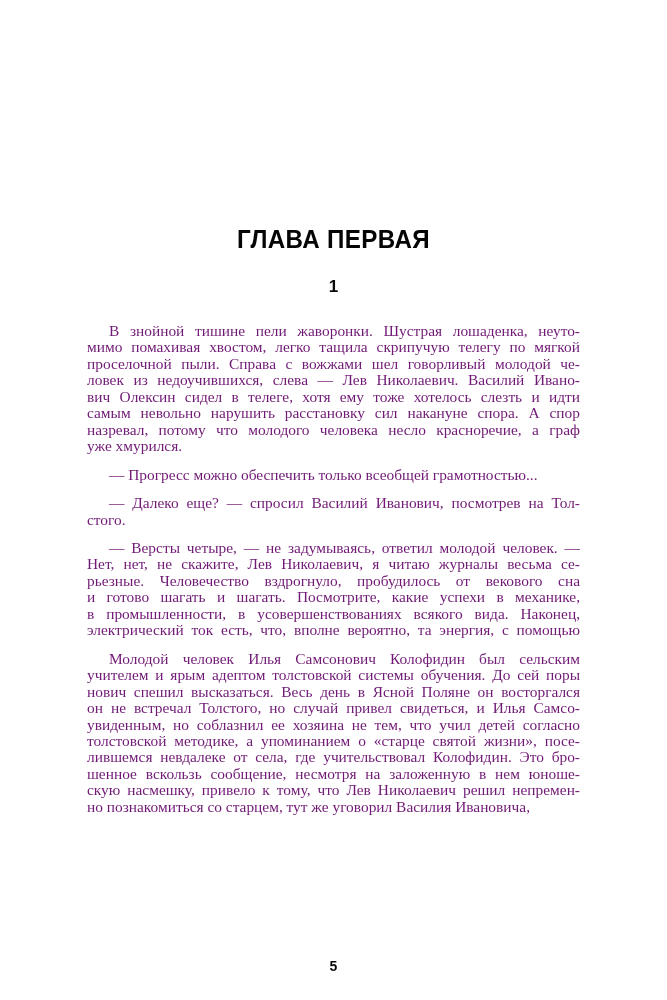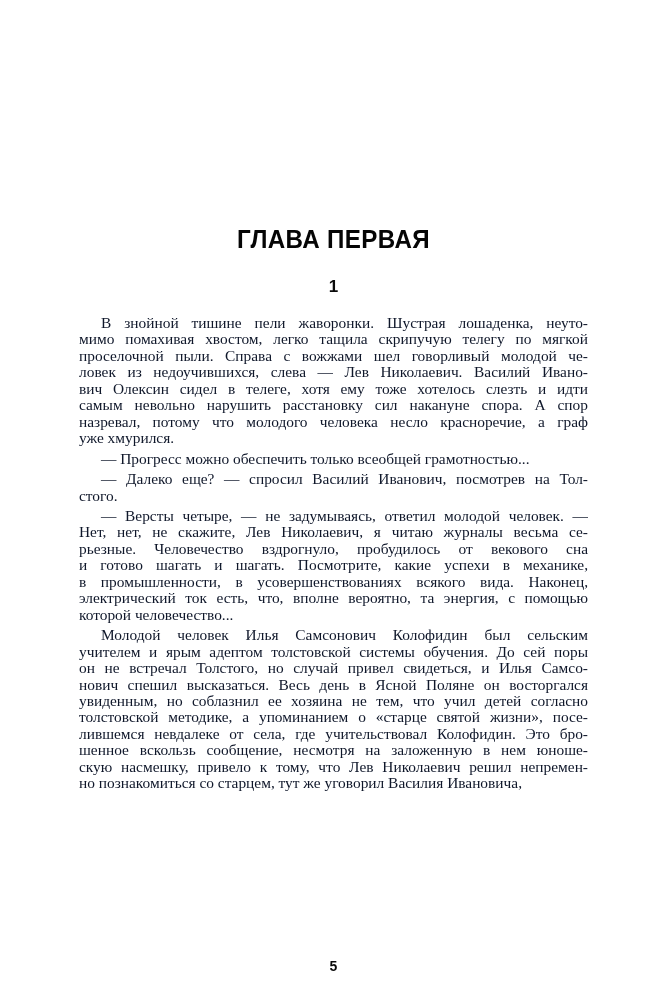--- a/index.html
+++ b/index.html
@@ -66,26 +66,26 @@
   }
 
   .body-text {
     position: absolute;
     left: 0;
     top: 311px;
     width: 517px;
   }
 
   .para {
-    margin: 4px;
+    margin: 12px;
     padding: 0;
     font-size: 15.4px;
     line-height: 16.45px;
     text-align: justify;
-    color: #0f172a;
+    color: #701a75;
     word-spacing: 0px;
   }
 
   
   .line {
     display: block;
     white-space: pre;
     text-align: justify;
     text-align-last: justify;
     font-size: 15.4px;
@@ -140,27 +140,26 @@
           <span class="line indent">— Далеко еще? — спросил Василий Иванович, посмотрев на Тол-</span>
           <span class="line last">стого.</span>
         </p>
         <p class="para">
           <span class="line indent">— Версты четыре, — не задумываясь, ответил молодой человек. —</span>
           <span class="line">Нет, нет, не скажите, Лев Николаевич, я читаю журналы весьма се-</span>
           <span class="line">рьезные. Человечество вздрогнуло, пробудилось от векового сна</span>
           <span class="line">и готово шагать и шагать. Посмотрите, какие успехи в механике,</span>
           <span class="line">в промышленности, в усовершенствованиях всякого вида. Наконец,</span>
           <span class="line">электрический ток есть, что, вполне вероятно, та энергия, с помощью</span>
-          <span class="line last">которой человечество...</span>
         </p>
         <p class="para">
           <span class="line indent">Молодой человек Илья Самсонович Колофидин был сельским</span>
           <span class="line">учителем и ярым адептом толстовской системы обучения. До сей поры</span>
+          <span class="line">нович спешил высказаться. Весь день в Ясной Поляне он восторгался</span>
           <span class="line">он не встречал Толстого, но случай привел свидеться, и Илья Самсо-</span>
-          <span class="line">нович спешил высказаться. Весь день в Ясной Поляне он восторгался</span>
           <span class="line">увиденным, но соблазнил ее хозяина не тем, что учил детей согласно</span>
           <span class="line">толстовской методике, а упоминанием о «старце святой жизни», посе-</span>
           <span class="line">лившемся невдалеке от села, где учительствовал Колофидин. Это бро-</span>
           <span class="line">шенное вскользь сообщение, несмотря на заложенную в нем юноше-</span>
           <span class="line">скую насмешку, привело к тому, что Лев Николаевич решил непремен-</span>
           <span class="line last">но познакомиться со старцем, тут же уговорил Василия Ивановича,</span>
         </p>
       </div>
 
   </div>

